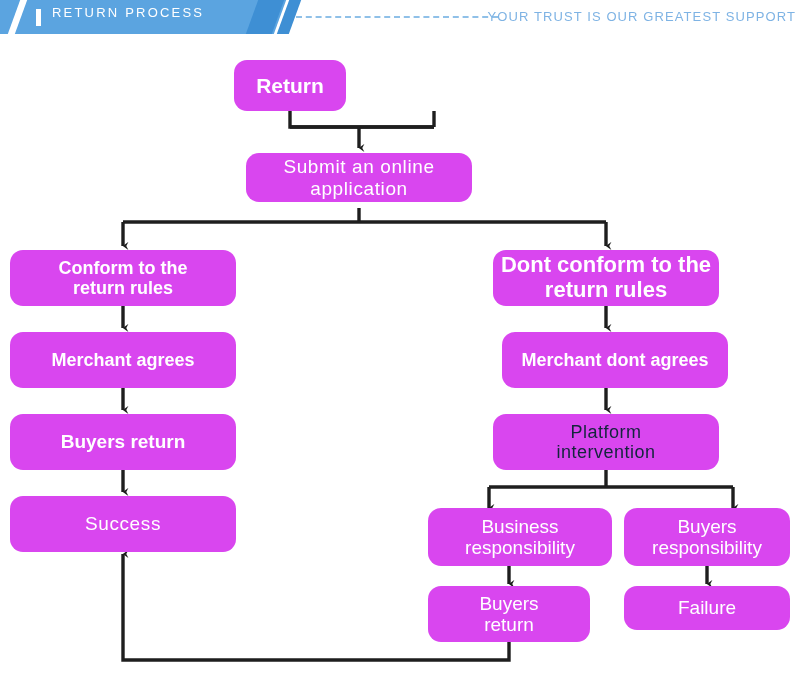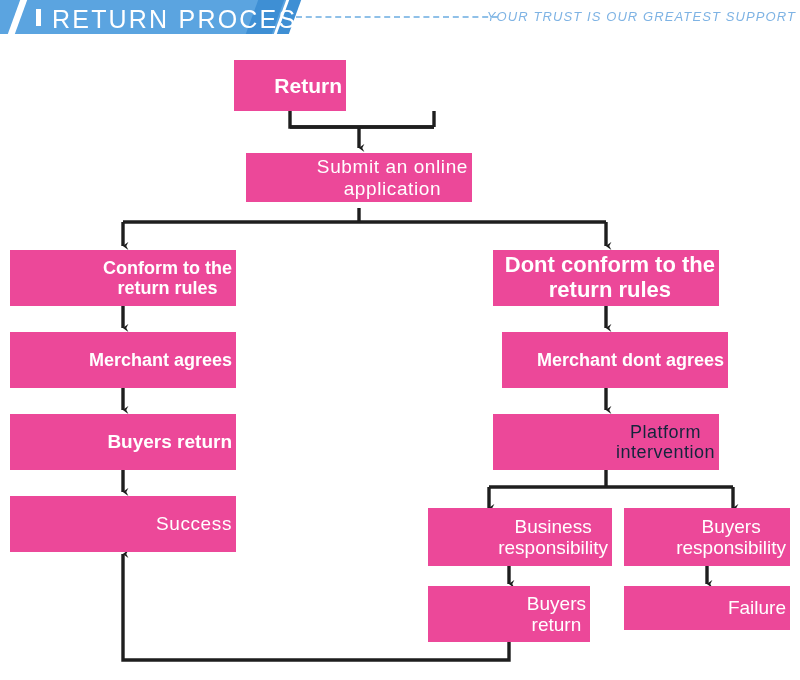--- a/index.html
+++ b/index.html
@@ -50,64 +50,64 @@
   .hdr-tick {
     position: absolute;
     left: 36px; top: 9px;
     width: 5px; height: 17px;
     background: #ffffff;
   }
   #header-title {
     position: absolute;
     left: 52px; top: 5px;
     color: #ffffff;
-    font-size: 25px;
+    font-size: 13px;
     letter-spacing: 2.2px;
     font-weight: 400;
     white-space: nowrap;
   }
   #header-dashes {
     position: absolute;
     left: 296px; top: 16px;
     width: 202px; height: 0;
     border-top: 2px dashed #8FC0E8;
   }
   #header-tagline {
     position: absolute;
     right: 4px; top: 9px;
     color: #7EB3E4;
     font-size: 13px;
-    font-style: italic;
     letter-spacing: 1.1px;
     white-space: nowrap;
   }
 
   
   #flow-canvas {
     position: absolute;
     left: 0; top: 0;
     width: 800px; height: 680px;
   }
   #connector-layer {
     position: absolute;
     left: 0; top: 0;
     width: 800px; height: 680px;
     pointer-events: none;
   }
 
   .node {
     position: absolute;
-    background: #ec4899;
+    background: #d946ef;
     color: #ffffff;
     display: flex;
     align-items: center;
-    justify-content: flex-end;
+    justify-content: center;
     text-align: center;
     line-height: 1.12;
     padding: 2px 4px;
+    border-radius: 13px;
   }
   .node .node-label { display: block; white-space: pre-line; }
 
   .wt-bold   { font-weight: bold; }
   .wt-light  { font-weight: normal; }
   .wt-dark   { color: #13253C; font-weight: normal; letter-spacing: .5px; }
 </style>
 </head>
 <body>
 

